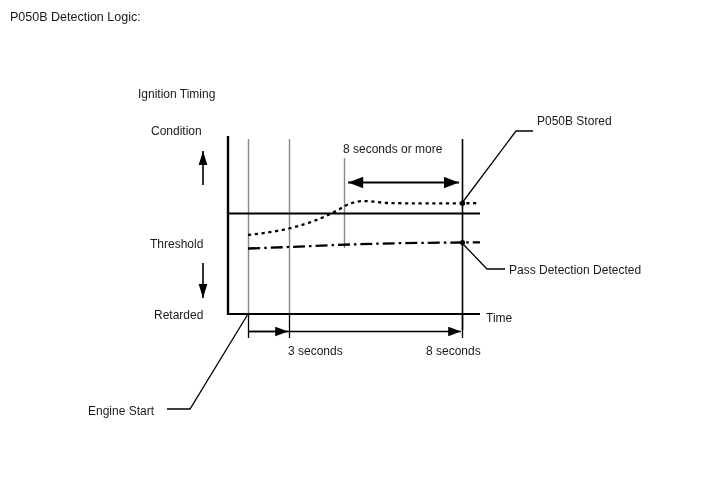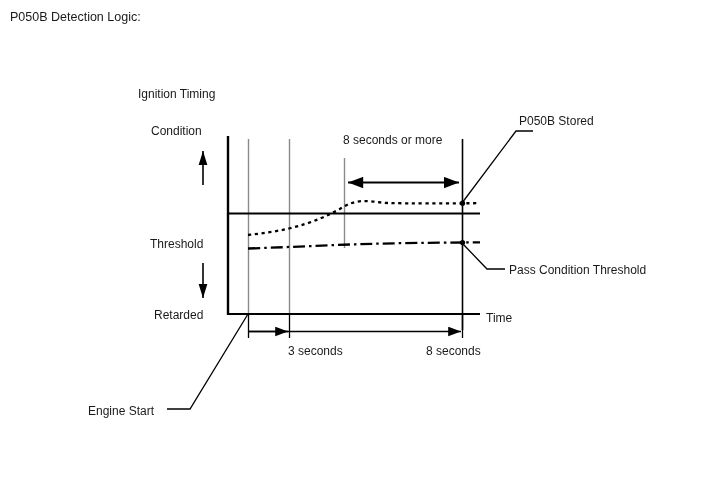--- a/index.html
+++ b/index.html
@@ -51,24 +51,24 @@
   #retarded-text {
     left: 154px;
     top: 309px;
   }
   #time-text {
     left: 486px;
     top: 312px;
   }
   #eight-seconds-text {
     left: 343px;
-    top: 134px;
+    top: 143px;
   }
   #p050b-stored-text {
-    left: 519px;
+    left: 537px;
     top: 115px;
   }
   #pass-condition-text {
     left: 509px;
     top: 264px;
   }
   #engine-start-text {
     left: 88px;
     top: 405px;
   }
@@ -98,21 +98,21 @@
 <div class="page">
 
   <div class="lbl" id="title-text">P050B Detection Logic:</div>
   <div class="lbl" id="axis-title-text">Ignition Timing</div>
   <div class="lbl" id="advanced-text">Condition</div>
   <div class="lbl" id="threshold-text">Threshold</div>
   <div class="lbl" id="retarded-text">Retarded</div>
   <div class="lbl" id="time-text">Time</div>
   <div class="lbl" id="eight-seconds-text">8 seconds or more</div>
   <div class="lbl" id="p050b-stored-text">P050B Stored</div>
-  <div class="lbl" id="pass-condition-text">Pass Condition Threshold</div>
+  <div class="lbl" id="pass-condition-text">Pass Detection Detected</div>
   <div class="lbl" id="engine-start-text">Engine Start</div>
   <div class="lbl" id="three-seconds-text">3 seconds</div>
   <div class="lbl" id="thirteen-seconds-text">8 seconds</div>
 
   <svg class="diagram" viewBox="0 0 713 481">
     <defs>
       <marker id="arrow-end" markerWidth="9" markerHeight="9" refX="8" refY="3" orient="auto" markerUnits="strokeWidth">
         <path d="M0,0 L8,3 L0,6 z" fill="#000000"></path>
       </marker>
       <marker id="arrow-start" markerWidth="9" markerHeight="9" refX="0" refY="3" orient="auto" markerUnits="strokeWidth">

